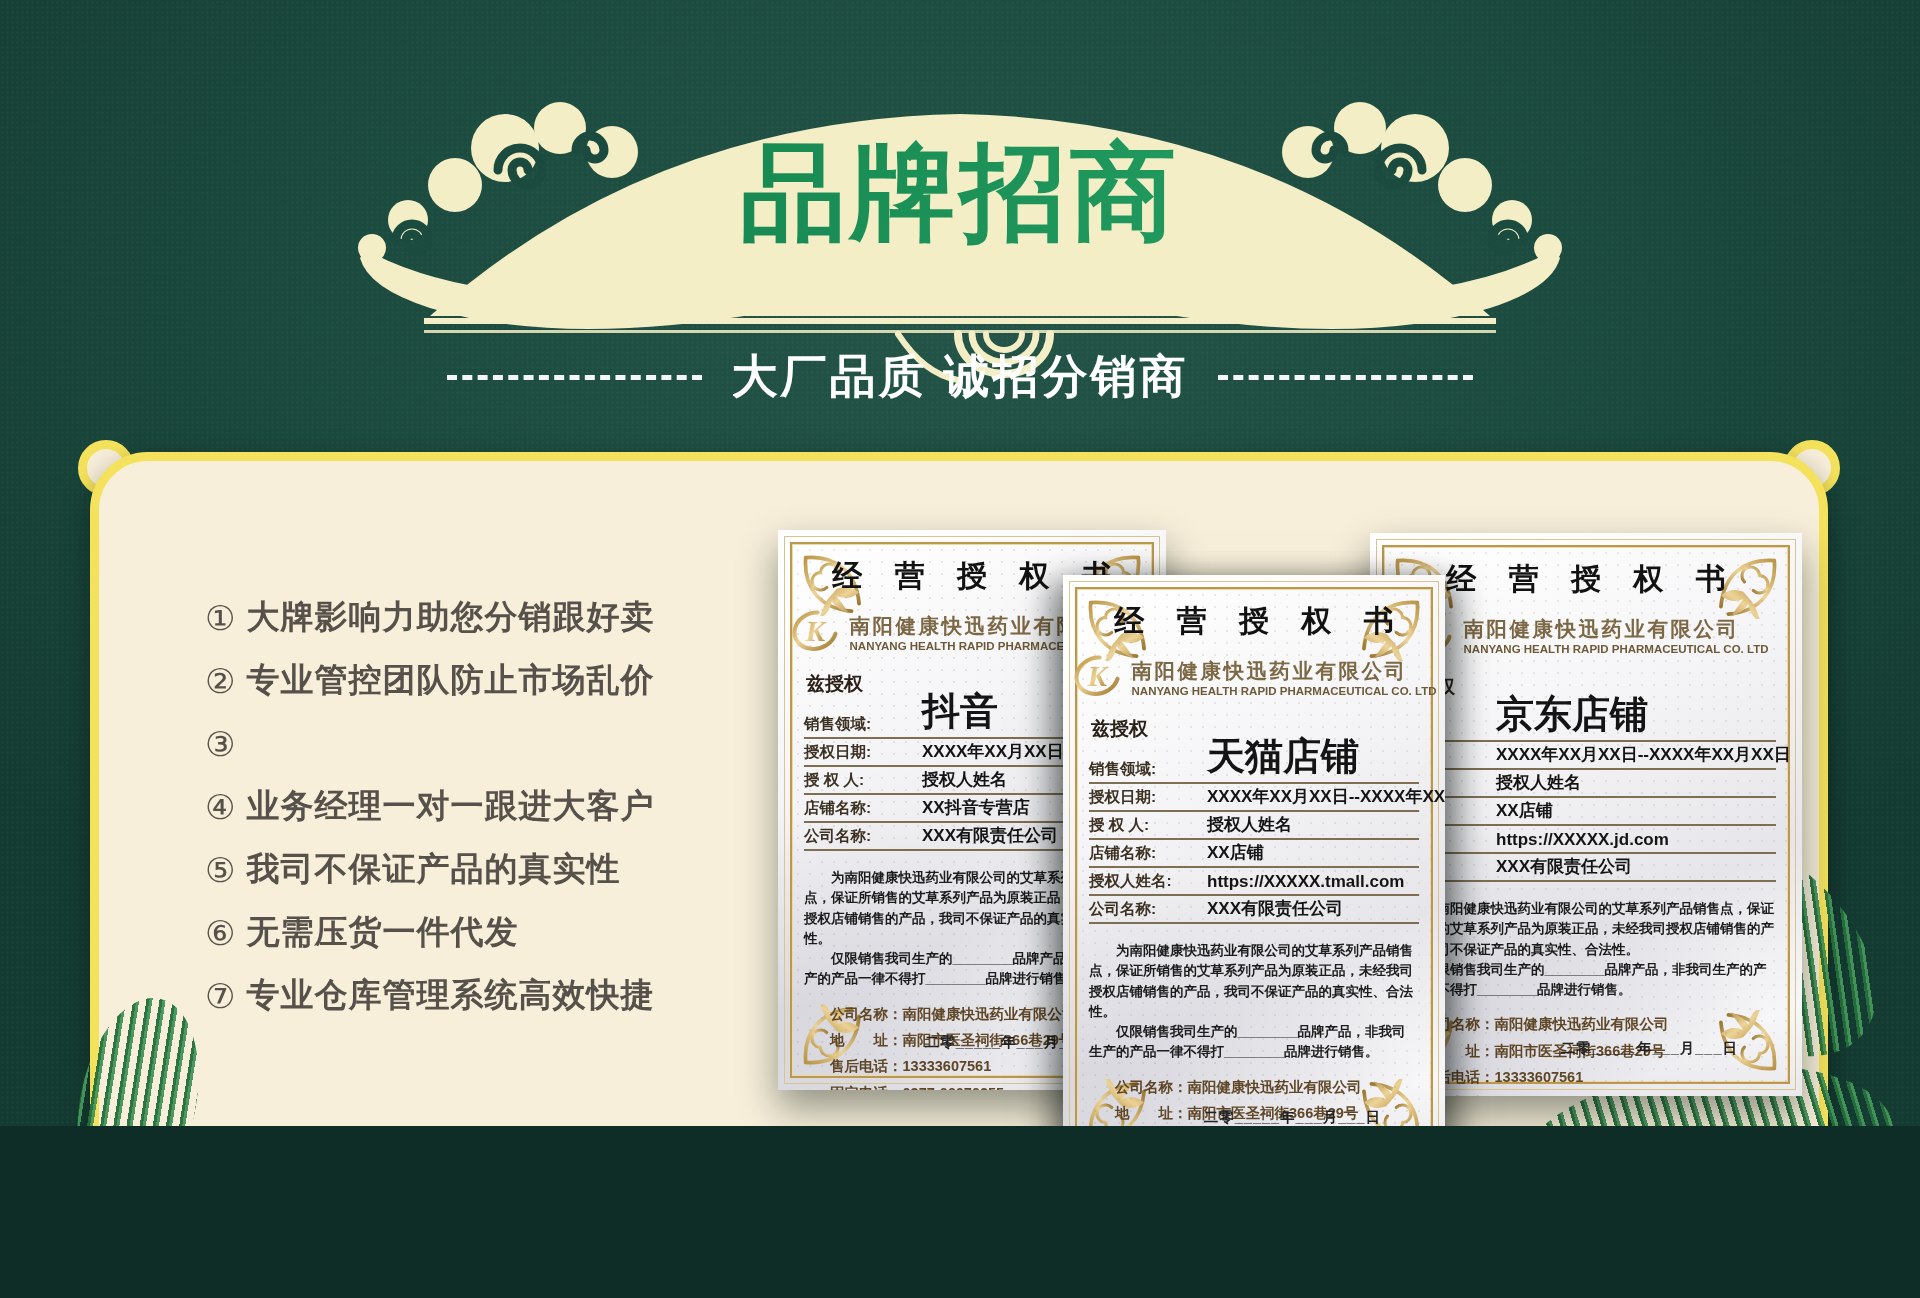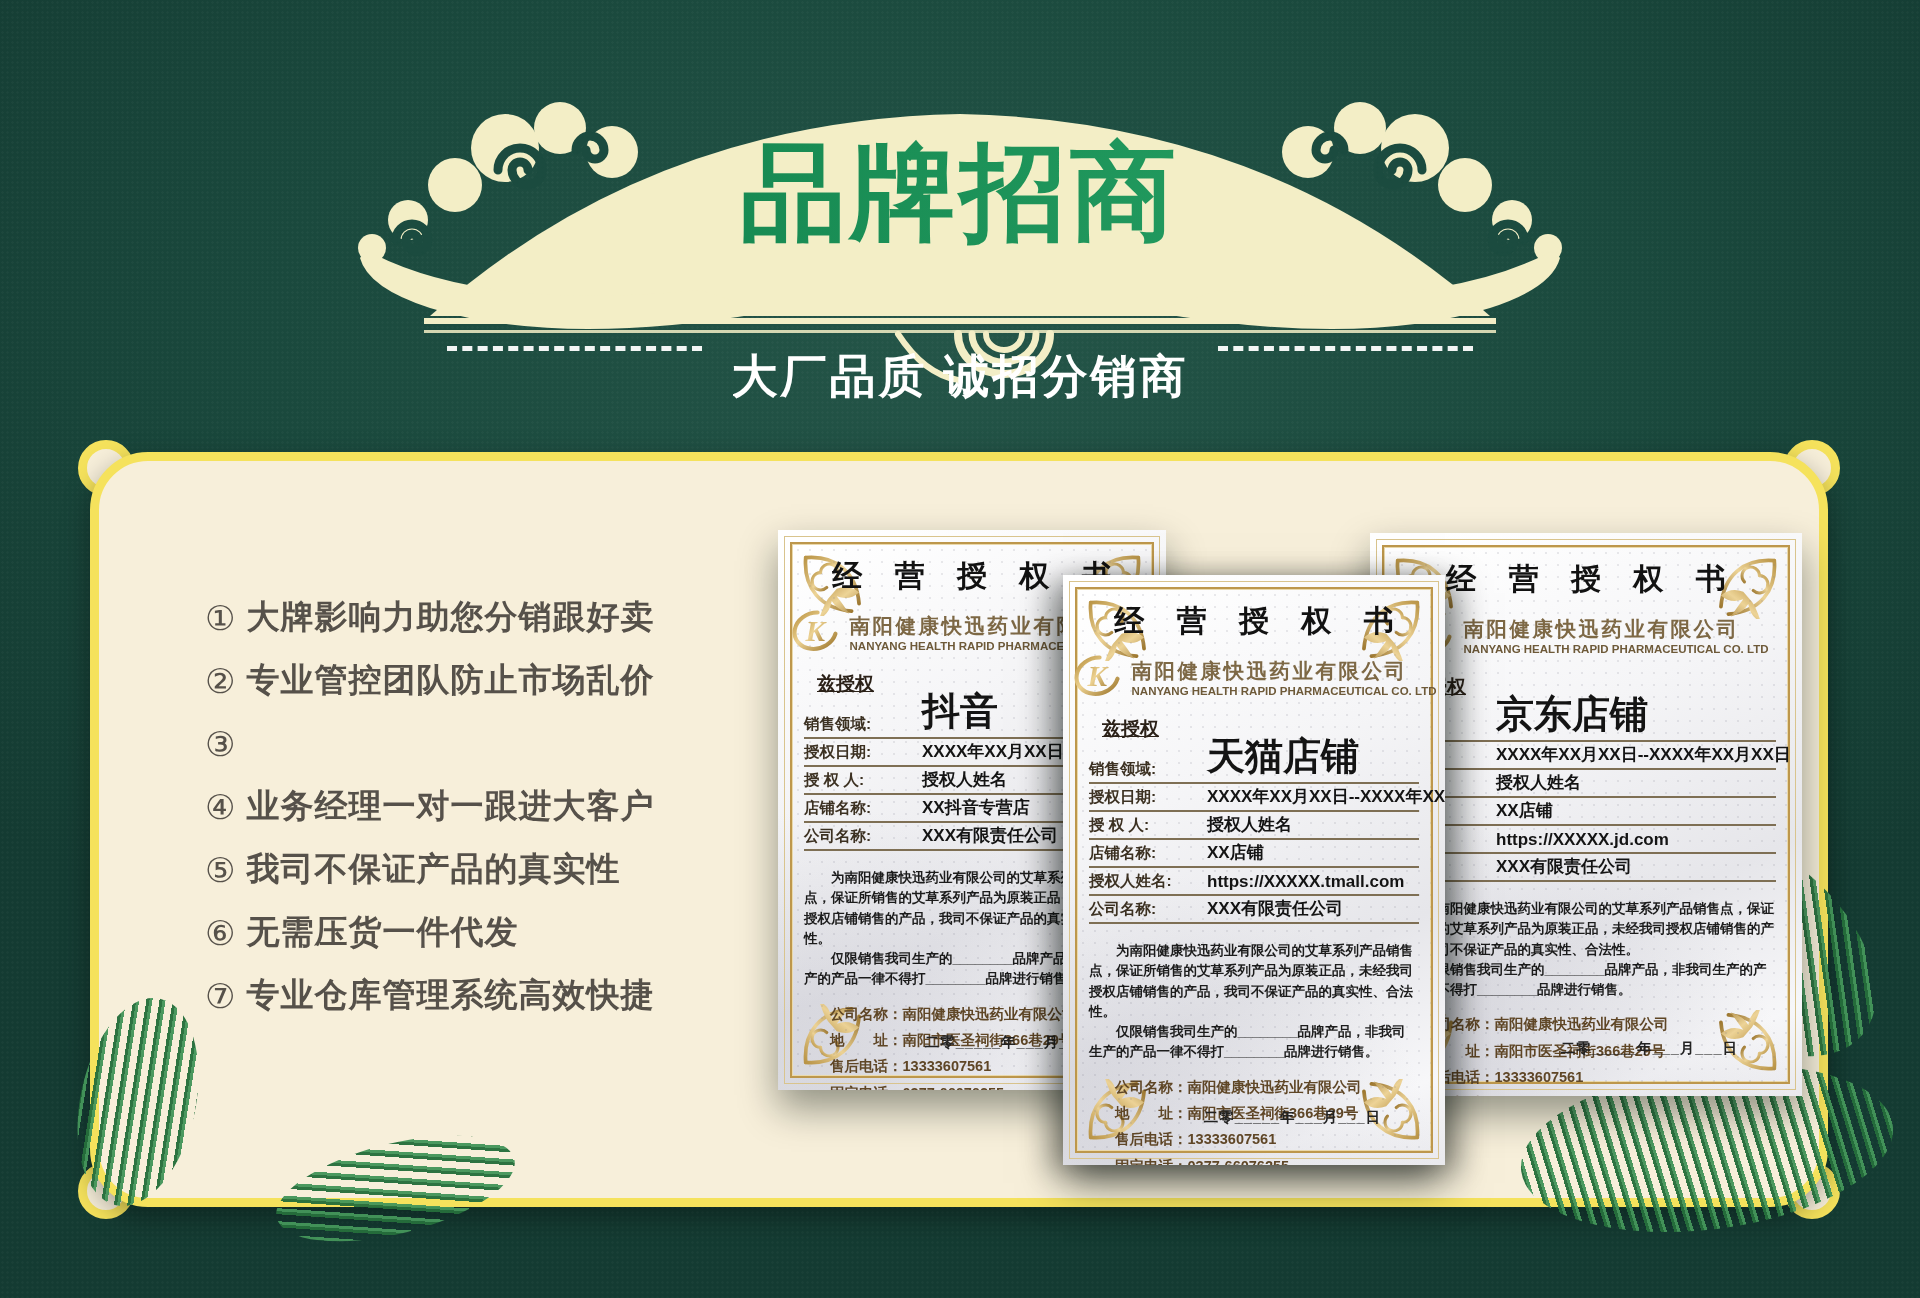--- a/index.html
+++ b/index.html
@@ -1,30 +1,30 @@
 <!DOCTYPE html>
 <html><head>
 <meta charset="utf-8">
 <style>
   html,body{margin:0;padding:0;background:#0e2d26;}
-  .stage{position:relative;width:1920px;height:1298px;overflow:hidden;
+  .stage{position:relative;width:1920px;height:1126px;overflow:hidden;
     font-family:"Liberation Sans",sans-serif;
     background:radial-gradient(1250px 760px at 50% 26%, #245548 0%, #1a493d 55%, #143b32 100%);}
   .bg-texture{position:absolute;inset:0;z-index:0;pointer-events:none;
     background-image:radial-gradient(rgba(255,255,255,.045) 1px, rgba(0,0,0,.03) 1.6px, transparent 1.7px);
     background-size:5px 5px;opacity:.6;}
 
   
   .ornament{position:absolute;left:0;top:0;width:1920px;height:430px;z-index:2;}
   .page-title{position:absolute;left:0;right:0;top:122px;z-index:3;text-align:center;
     font-size:106px;font-weight:900;letter-spacing:4px;
     background:linear-gradient(100deg,#0e7c48 15%,#2aa768 85%);
     -webkit-background-clip:text;background-clip:text;color:transparent;}
   .subtitle-row{position:absolute;left:0;right:0;top:346px;z-index:3;
-    display:flex;align-items:flex-start;justify-content:center;gap:30px;}
+    display:flex;align-items:center;justify-content:center;gap:30px;}
   .subtitle-dash{width:255px;height:0;border-top:5px dashed #ffffff;opacity:.95;}
   .subtitle{font-size:46px;font-weight:bold;color:#ffffff;letter-spacing:3px;white-space:nowrap;}
 
   
   .bump{position:absolute;width:56px;height:56px;border-radius:50%;box-sizing:border-box;
     background:#f7efda;border:9px solid #f5e25c;z-index:4;}
   .panel{position:absolute;left:90px;top:452px;width:1738px;height:755px;z-index:5;
     box-sizing:border-box;background:#f7efda;border:9px solid #f5e25c;border-radius:58px;
     box-shadow:0 10px 28px rgba(0,0,0,.35);}
 
@@ -69,21 +69,21 @@
   .fl-bl{left:10px;bottom:10px;transform:scaleY(-1);}
   .fl-br{right:10px;bottom:10px;transform:scale(-1,-1);}
 
   .cert-body{position:absolute;inset:14px 26px;z-index:1;}
   .cert-title{margin-top:12px;text-align:center;font-size:30px;font-weight:bold;color:#121212;
     letter-spacing:12px;text-indent:12px;white-space:nowrap;}
   .company-row{display:flex;align-items:center;justify-content:center;gap:8px;margin-top:9px;}
   .klogo{width:52px;height:52px;flex:none;}
   .company-cn{font-size:20.5px;font-weight:bold;letter-spacing:2.5px;color:#7d6845;white-space:nowrap;}
   .company-en{font-size:11.5px;font-weight:bold;color:#6e5a39;white-space:nowrap;}
-  .authorize{margin:13px 0 0 13px;font-size:19px;font-weight:bold;color:#2b2118;text-decoration:underline;}
+  .authorize{margin:13px 0 0 2px;font-size:19px;font-weight:bold;color:#2b2118;}
   .fields{margin-top:2px;}
   .f-row{position:relative;height:28px;}
   .f-row.big{height:42px;text-align:right;}
   .f-u{position:absolute;left:0;right:0;bottom:2px;border-bottom:2px solid #7e6f54;}
   .f-label{position:absolute;left:0;bottom:6px;font-size:15.5px;font-weight:bold;color:#3c3122;white-space:nowrap;}
   .f-value{position:absolute;left:118px;bottom:6px;font-size:17px;font-weight:bold;color:#141414;white-space:nowrap;}
   .f-row.big .f-value{font-size:38px;bottom:4px;}
   .cert-jd .f-value{left:92px;margin-left:8px;}
   .terms{margin-top:15px;font-size:13.5px;line-height:1.5;font-weight:bold;color:#1c1c1c;}
   .terms p{margin:0;text-indent:2em;}

